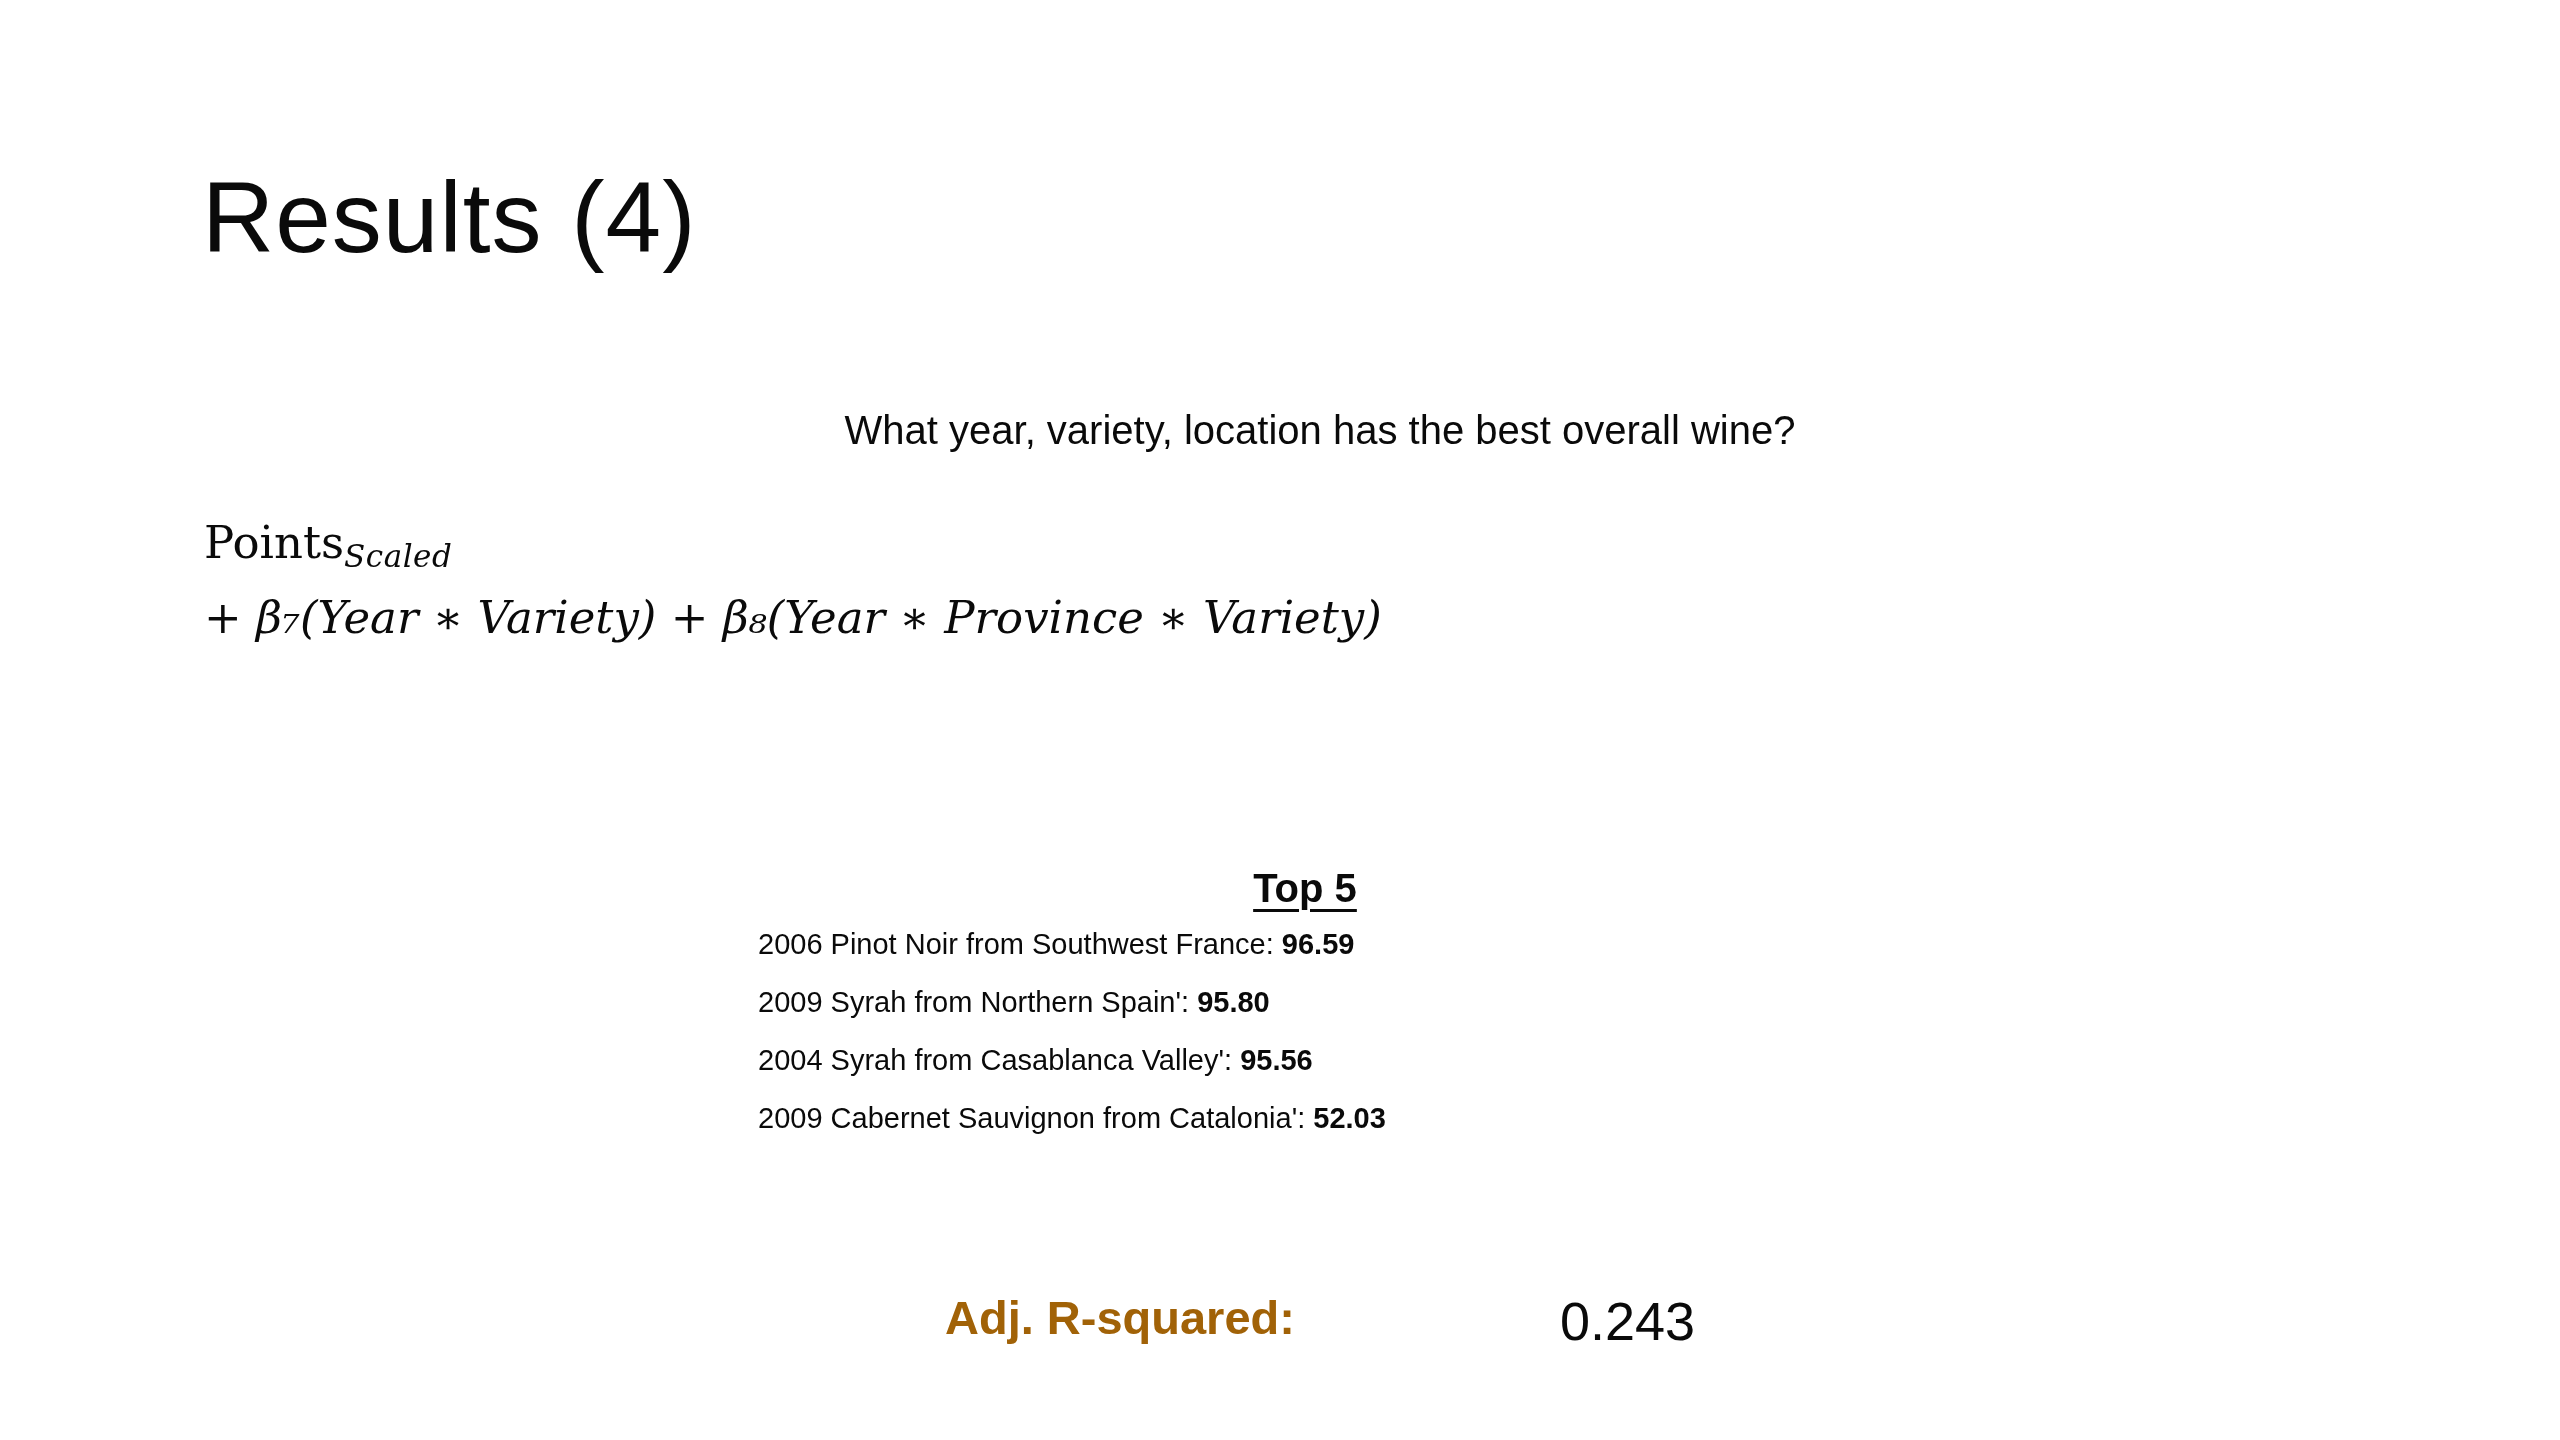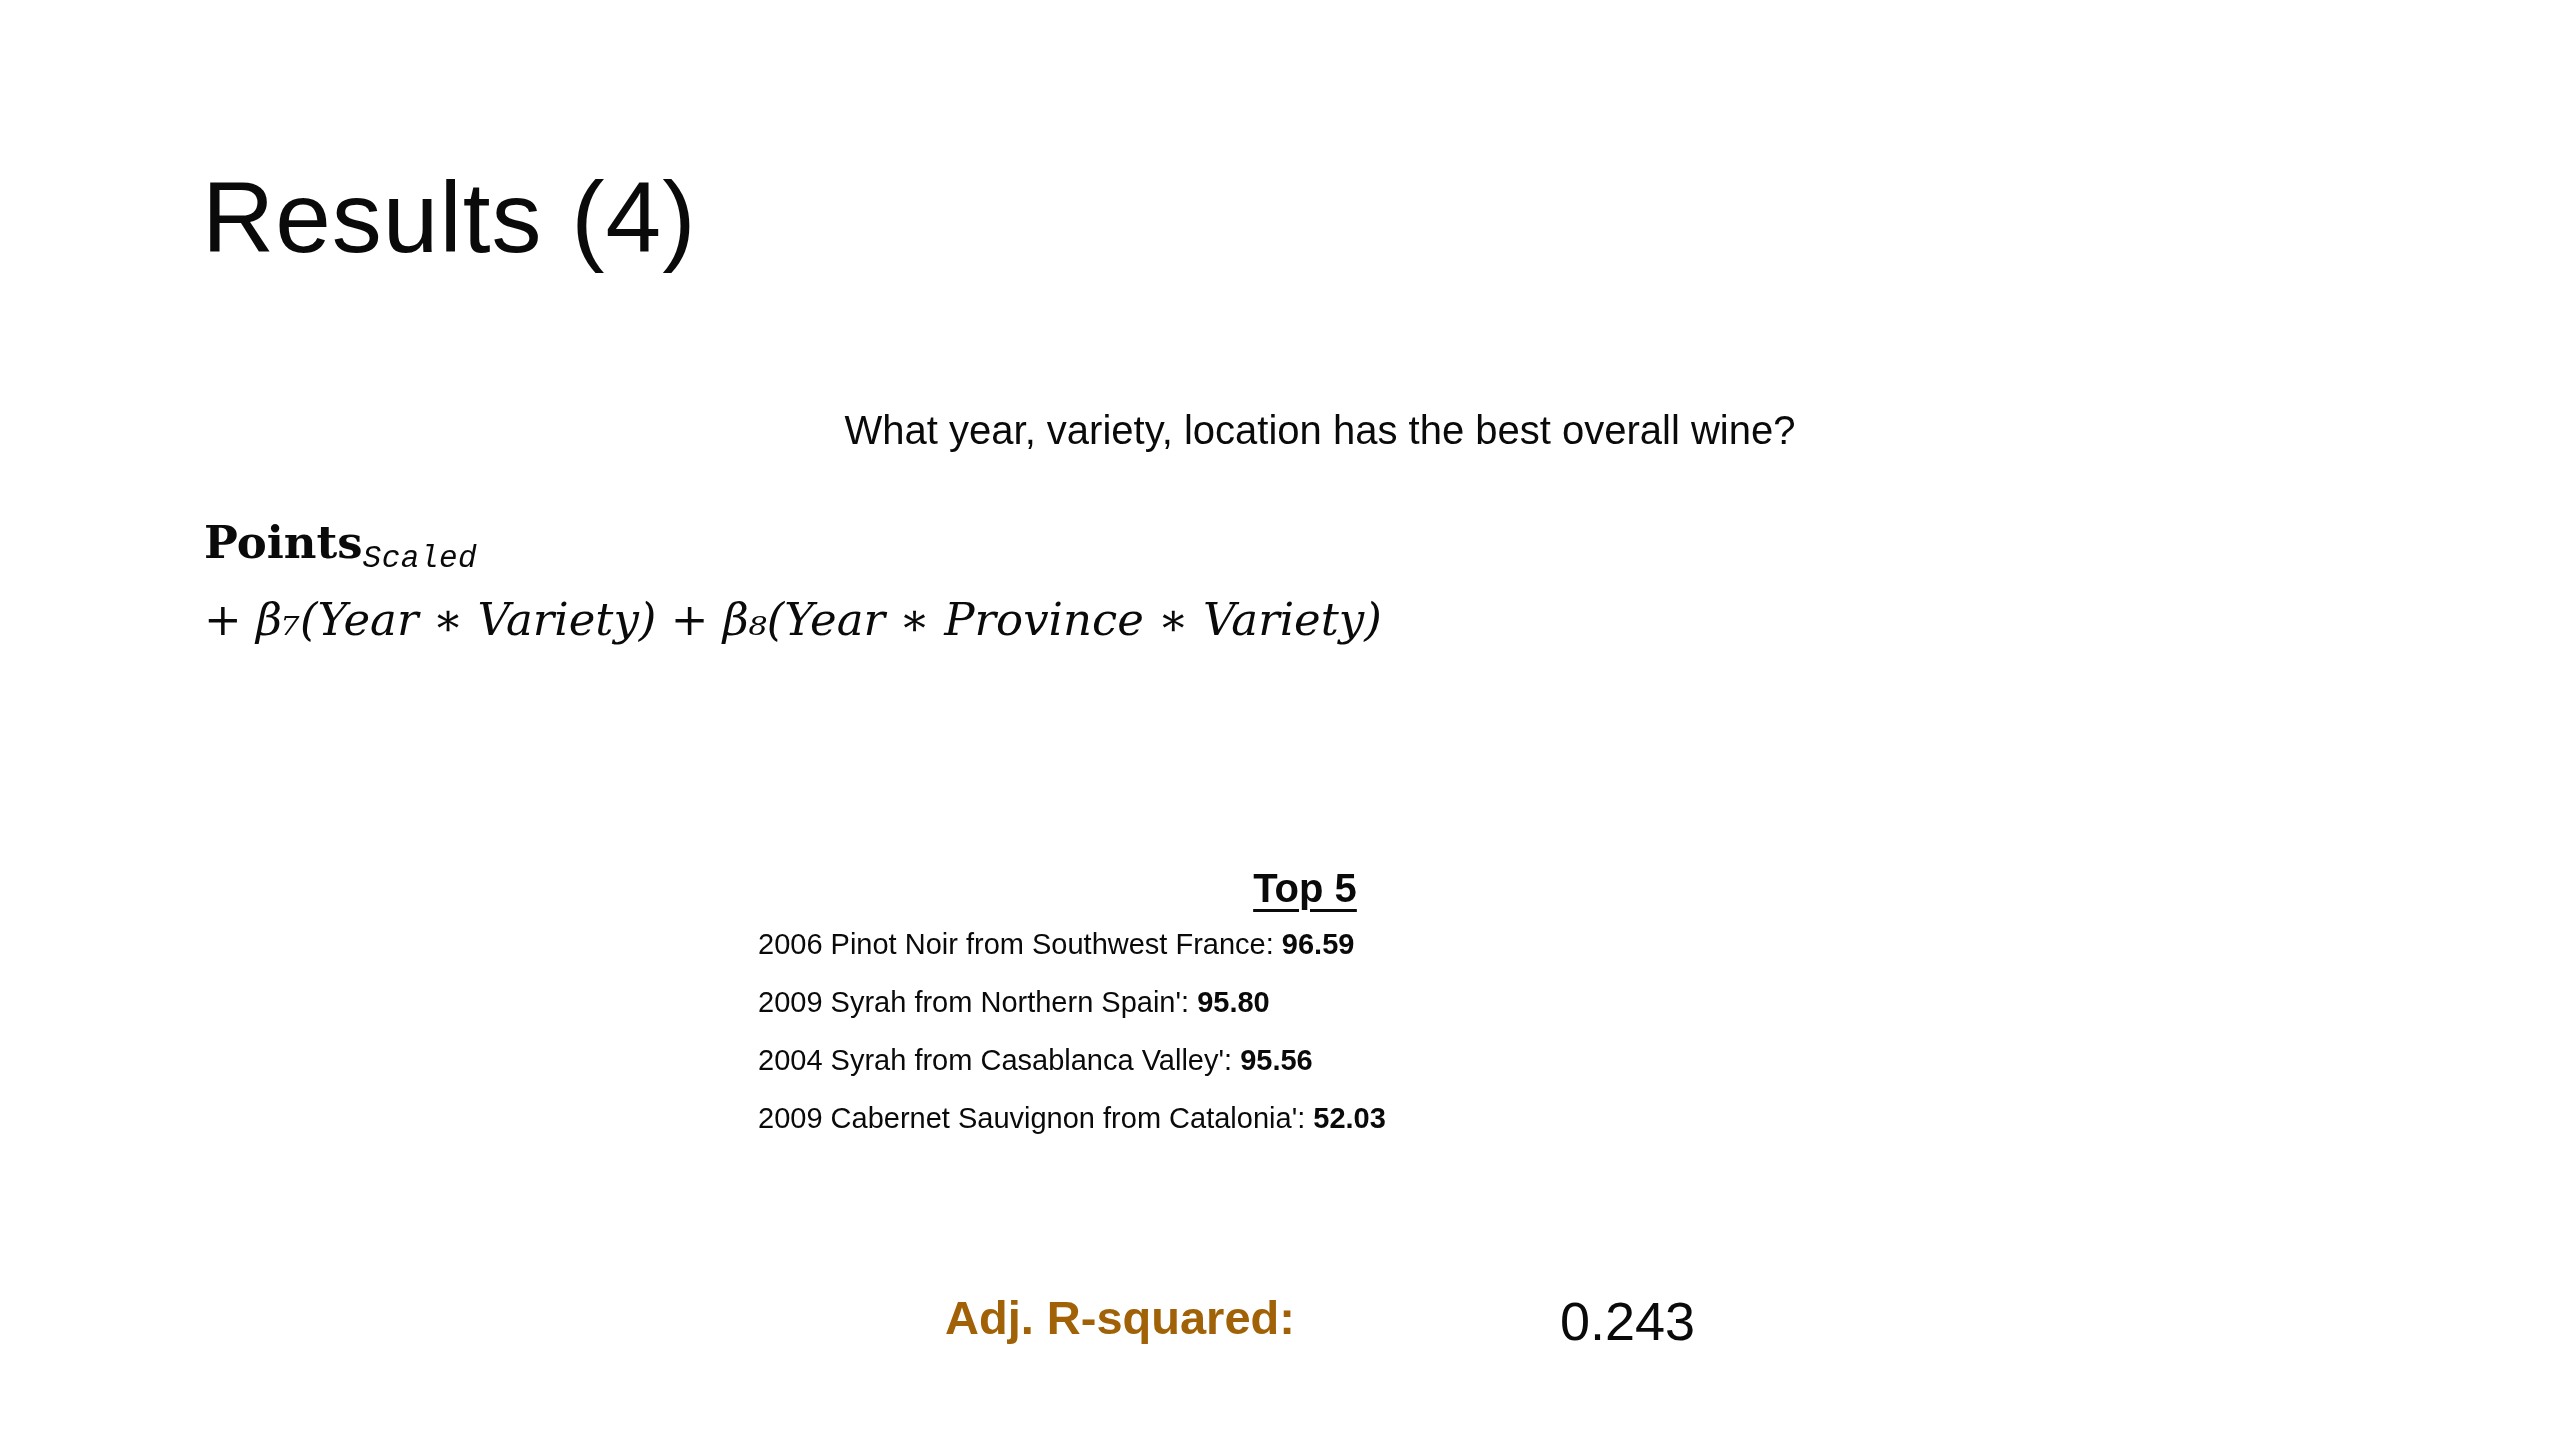--- a/index.html
+++ b/index.html
@@ -42,28 +42,26 @@
     left: 204px;
     top: 512px;
     font-family: "DejaVu Serif", "DejaVu Sans", serif;
     font-size: 45px;
     line-height: 61px;
     color: #0a0a0a;
     white-space: nowrap;
   }
   .formula .roman {
     font-style: normal;
-    font-weight: bold;
   }
   .formula .sub {
     font-style: italic;
     font-size: 31px;
     vertical-align: -9px;
     letter-spacing: 0.5px;
-    font-family: Liberation Mono, monospace;
   }
   .formula .math {
     font-style: italic;
   }
   .top5-heading {
     position: absolute;
     left: 0;
     top: 866px;
     width: 2560px;
     text-align: center;

